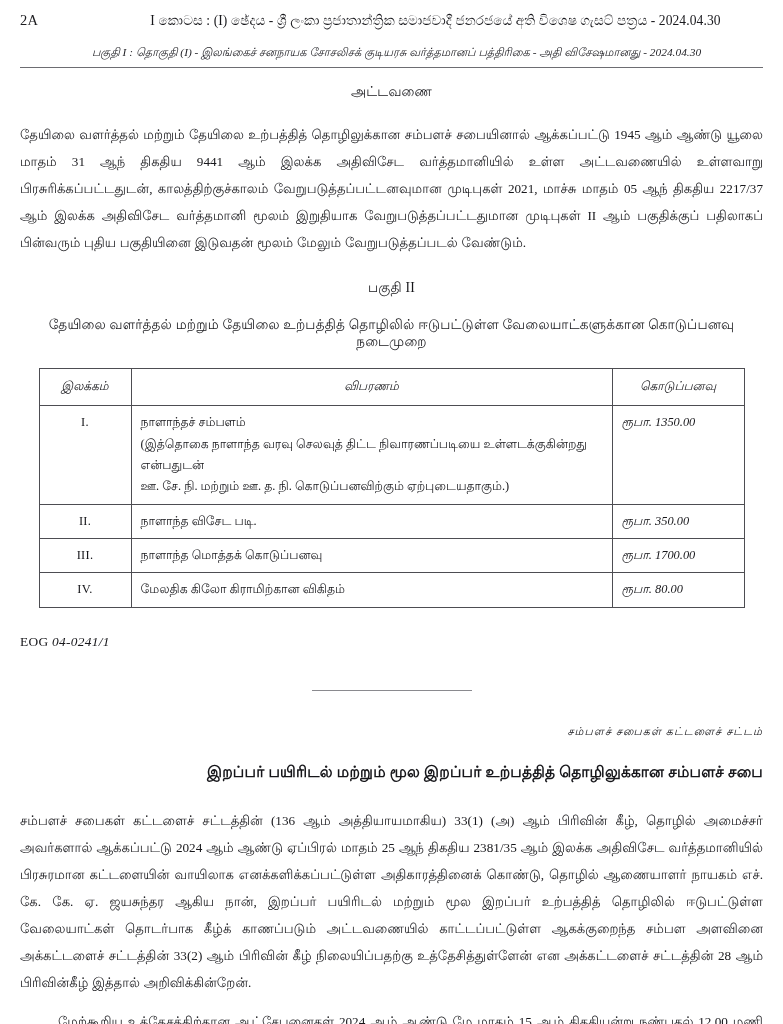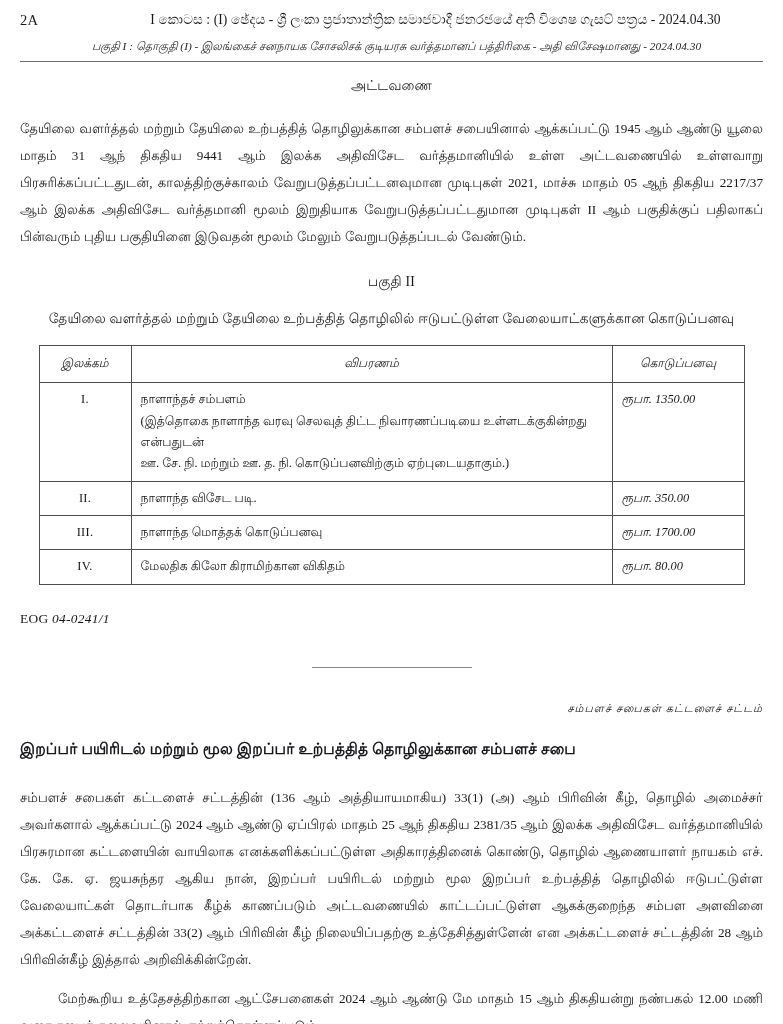--- a/index.html
+++ b/index.html
@@ -20,21 +20,21 @@
     height: 1024px;
     box-sizing: border-box;
     padding: 8px 20px 0 20px;
     position: relative;
   }
 
   
   .header-block { padding-top: 4px; }
   .hdr-row {
     display: flex;
-    align-items: flex-start;
+    align-items: center;
     width: 100%;
     gap: 32px;
   }
   .hdr-folio {
     font-size: 14.5px;
     font-family: "Liberation Serif", serif;
     width: 56px;
     flex: 0 0 56px;
     color: #1b1b1f;
     letter-spacing: .2px;
@@ -45,21 +45,21 @@
     font-size: 13.6px;
     color: #18181c;
     white-space: nowrap;
     letter-spacing: .1px;
     transform: scaleX(0.995);
   }
   .hdr-tamil {
     text-align: center;
     font-size: 11.4px;
     color: #26262b;
-    margin-top: 11px;
+    margin-top: 17px;
     padding-left: 10px;
     white-space: nowrap;
     font-style: italic;
   }
   .hdr-rule {
     border: 0;
     border-top: 1.6px solid #6d6d72;
     margin: 7px 0 0 0;
     width: 100%;
   }
@@ -138,21 +138,21 @@
   }
 
   .ordinance-title {
     text-align: right;
     font-weight: normal;
     font-style: italic;
     font-size: 11px;
     letter-spacing: 1.1px;
   }
   .board-title {
-    text-align: left;
+    text-align: right;
     font-weight: bold;
     font-size: 15.4px;
     letter-spacing: .2px;
   }
   .sp-12 { height: 12px; }
   .sp-16 { height: 16px; }
   .sp-20 { height: 20px; }
   .sp-24 { height: 24px; }
   .sp-34 { height: 34px; }
 </style>
@@ -178,20 +178,21 @@
 
   <p class="para">தேயிலை வளர்த்தல் மற்றும் தேயிலை உற்பத்தித் தொழிலுக்கான சம்பளச் சபையினால் ஆக்கப்பட்டு 1945 ஆம் ஆண்டு யூலை மாதம் 31 ஆந் திகதிய 9441 ஆம் இலக்க அதிவிசேட வர்த்தமானியில் உள்ள அட்டவணையில் உள்ளவாறு பிரசுரிக்கப்பட்டதுடன், காலத்திற்குச்காலம் வேறுபடுத்தப்பட்டனவுமான முடிபுகள் 2021, மாச்சு மாதம் 05 ஆந் திகதிய 2217/37 ஆம் இலக்க அதிவிசேட வர்த்தமானி மூலம் இறுதியாக வேறுபடுத்தப்பட்டதுமான முடிபுகள் II ஆம் பகுதிக்குப் பதிலாகப் பின்வரும் புதிய பகுதியினை இடுவதன் மூலம் மேலும் வேறுபடுத்தப்படல் வேண்டும்.</p>
 
   <div class="sp-24"></div>
 
   <div class="center-title">பகுதி II</div>
 
   <div class="sp-20"></div>
 
   <div class="center-title">தேயிலை வளர்த்தல் மற்றும் தேயிலை உற்பத்தித் தொழிலில் ஈடுபட்டுள்ள வேலையாட்களுக்கான கொடுப்பனவு</div>
+  <div class="center-title">நடைமுறை</div>
 
   <div class="sp-16"></div>
 
   <table class="schedule">
     <colgroup>
       <col class="col-num">
         <col>
         <col class="col-amt">
     </colgroup>
     <thead>

